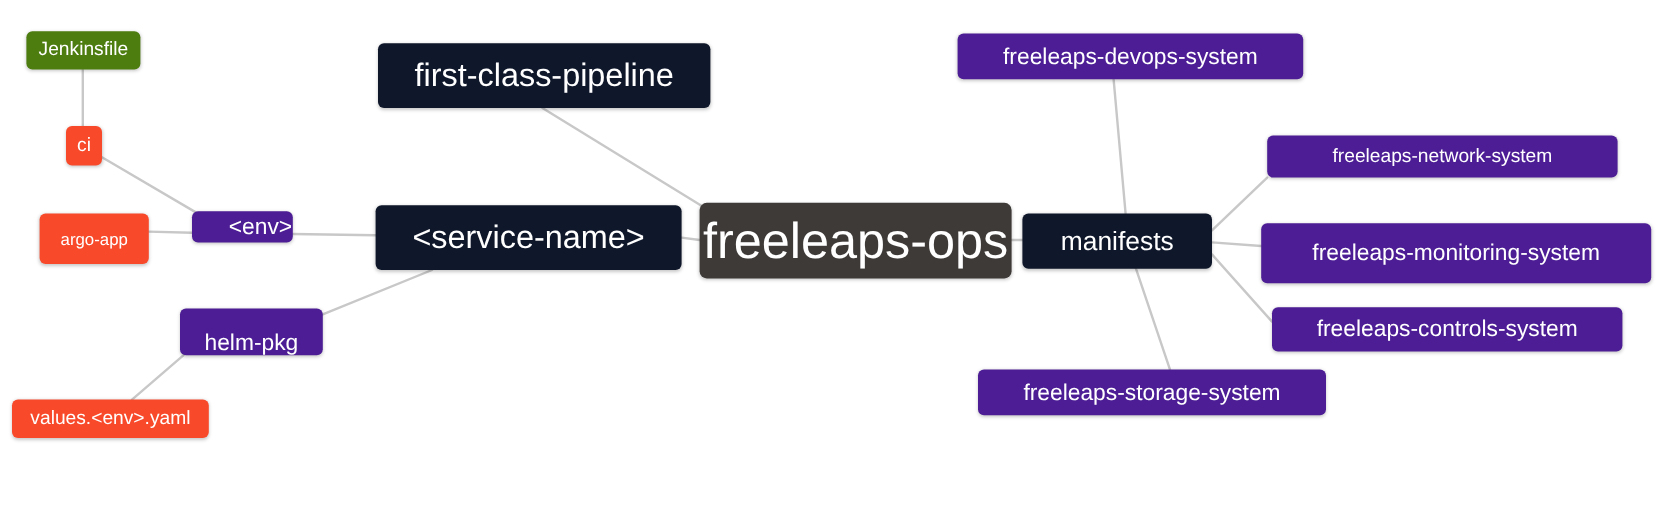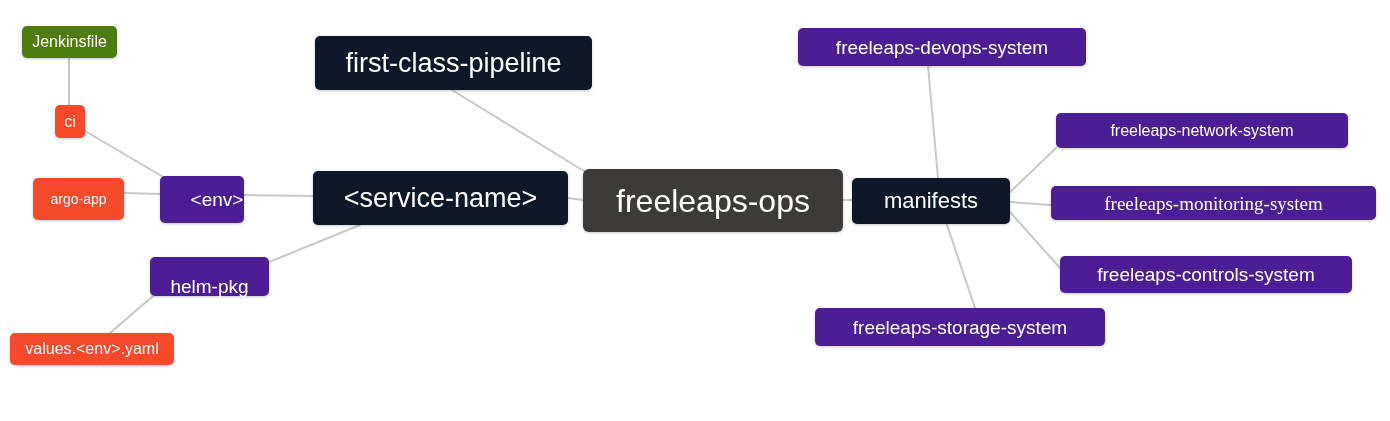--- a/index.html
+++ b/index.html
@@ -33,21 +33,21 @@
     align-items: center;
     justify-content: center;
     color: #ffffff;
     border-radius: 5px;
     white-space: nowrap;
     line-height: 1;
     box-shadow: 0 1px 3px rgba(0,0,0,0.22);
     text-align: center;
     padding: 0 10px;
   }
-  .node-root      { background: #3e3a38; font-size: 32px; border-radius: 6px; }
+  .node-root      { background: #3e3a38; font-size: 42px; border-radius: 6px; }
   .node-blue      { background: #0f172a; text-align: center; }
   .node-green     { background: #4c1d95; }
   .node-orange    { background: #4d7c0f; }
   .node-red       { background: #f8492a; }
   .sz-lg  { font-size: 27px; }
   .sz-md  { font-size: 22px; }
   .sz-sm  { font-size: 19px; }
   .sz-xs  { font-size: 16px; }
   .sz-xxs { font-size: 14px; }
 </style>
@@ -77,21 +77,21 @@
       </div>
       <div class="node node-blue sz-lg" style="left: 313px; top: 171px; width: 255px; height: 54px;">
         <span>&lt;service-name&gt;</span>
       </div>
       <div class="node node-blue sz-lg" style="left: 315px; top: 36px; width: 277px; height: 54px;">
         <span>first-class-pipeline</span>
       </div>
       <div class="node node-blue sz-md" style="left: 852px; top: 178px; width: 158px; height: 46px;">
         <span>manifests</span>
       </div>
-      <div class="node node-green sz-sm" style="left: 160px; top: 176px; width: 84px; height: 47px; padding-left: 40px;">
+      <div class="node node-green sz-sm" style="left: 160px; top: 176px; width: 84px; height: 26px; padding-left: 40px;">
         <span>&lt;env&gt;</span>
       </div>
       <div class="node node-green sz-sm" style="left: 150px; top: 257px; width: 119px; height: 39px; align-items: flex-end;">
         <span>helm-pkg</span>
       </div>
       <div class="node node-orange sz-xs" style="left: 22px; top: 26px; width: 95px; height: 32px;">
         <span>Jenkinsfile</span>
       </div>
       <div class="node node-red sz-xs" style="left: 55px; top: 105px; width: 30px; height: 33px;">
         <span>ci</span>
@@ -101,21 +101,21 @@
       </div>
       <div class="node node-red sz-xs" style="left: 10px; top: 333px; width: 164px; height: 32px;">
         <span>values.&lt;env&gt;.yaml</span>
       </div>
       <div class="node node-green sz-sm" style="left: 798px; top: 28px; width: 288px; height: 38px;">
         <span>freeleaps-devops-system</span>
       </div>
       <div class="node node-green sz-xs" style="left: 1056px; top: 113px; width: 292px; height: 35px;">
         <span>freeleaps-network-system</span>
       </div>
-      <div class="node node-green sz-sm" style="left: 1051px; top: 186px; width: 325px; height: 34px; font-family: Liberation Serif, serif;">
+      <div class="node node-green sz-sm" style="left: 1051px; top: 186px; width: 325px; height: 50px;">
         <span>freeleaps-monitoring-system</span>
       </div>
       <div class="node node-green sz-sm" style="left: 1060px; top: 256px; width: 292px; height: 37px;">
         <span>freeleaps-controls-system</span>
       </div>
       <div class="node node-green sz-sm" style="left: 815px; top: 308px; width: 290px; height: 38px;">
         <span>freeleaps-storage-system</span>
       </div>
     </div>
 </div>

